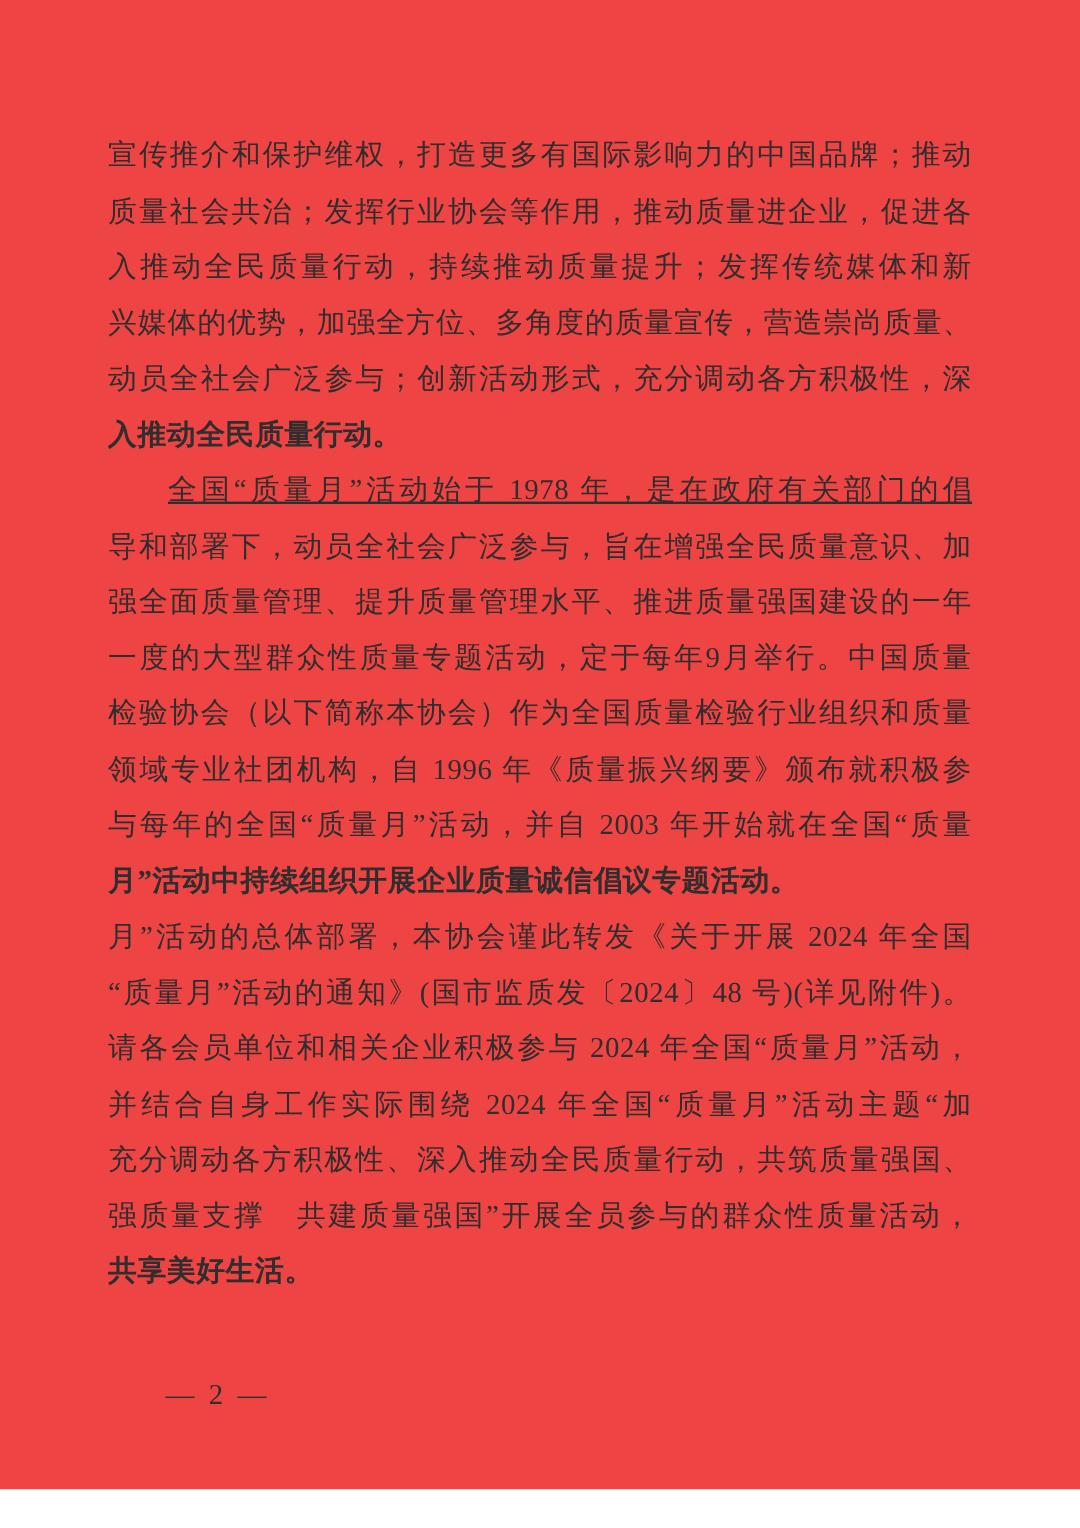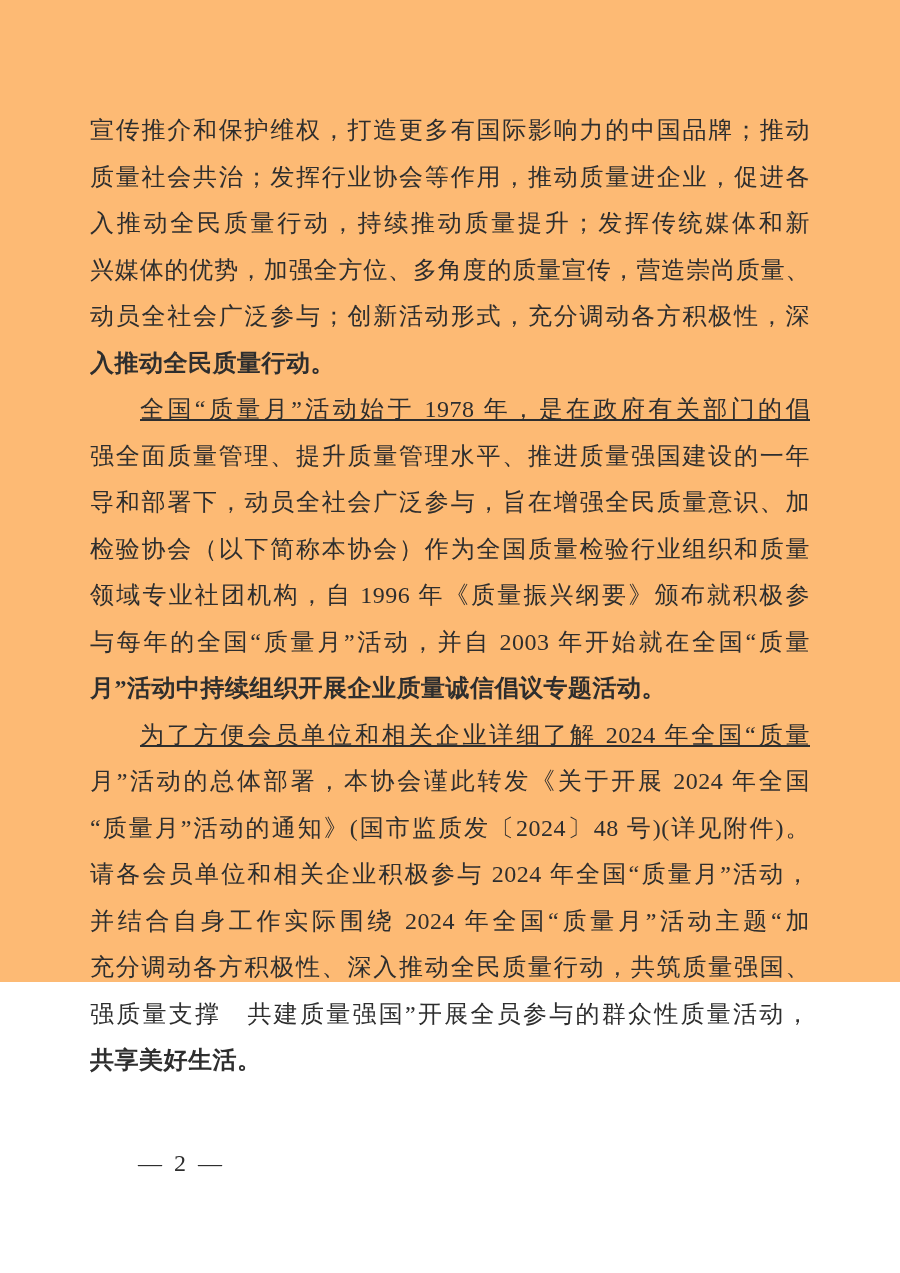--- a/index.html
+++ b/index.html
@@ -11,22 +11,22 @@
     width: 900px;
     height: 1273px;
     position: relative;
     font-family: "Liberation Serif", "DejaVu Serif", serif;
     overflow: hidden;
   }
   .page {
     position: absolute;
     left: 0; top: 0;
     width: 900px;
-    height: 982px;
-    background: #fdba74;
+    height: 1241px;
+    background: #ef4444;
   }
   .text-block {
     position: absolute;
     left: 90px;
     top: 107px;
     width: 720px;
   }
   .line {
     height: 46.5px;
     line-height: 46.5px;
@@ -62,27 +62,27 @@
 
 <div class="page">
   <div class="text-block">
     <div class="line">宣传推介和保护维权，打造更多有国际影响力的中国品牌；推动</div>
     <div class="line">质量社会共治；发挥行业协会等作用，推动质量进企业，促进各</div>
     <div class="line">入推动全民质量行动，持续推动质量提升；发挥传统媒体和新</div>
     <div class="line">兴媒体的优势，加强全方位、多角度的质量宣传，营造崇尚质量、</div>
     <div class="line">动员全社会广泛参与；创新活动形式，充分调动各方积极性，深</div>
     <div class="line para-end">入推动全民质量行动。</div>
     <div class="line indent">全国“质量月”活动始于 1978 年，是在政府有关部门的倡</div>
+    <div class="line">导和部署下，动员全社会广泛参与，旨在增强全民质量意识、加</div>
     <div class="line">强全面质量管理、提升质量管理水平、推进质量强国建设的一年</div>
-    <div class="line">导和部署下，动员全社会广泛参与，旨在增强全民质量意识、加</div>
+    <div class="line">一度的大型群众性质量专题活动，定于每年9月举行。中国质量</div>
     <div class="line">检验协会（以下简称本协会）作为全国质量检验行业组织和质量</div>
     <div class="line">领域专业社团机构，自 1996 年《质量振兴纲要》颁布就积极参</div>
     <div class="line">与每年的全国“质量月”活动，并自 2003 年开始就在全国“质量</div>
     <div class="line para-end">月”活动中持续组织开展企业质量诚信倡议专题活动。</div>
-    <div class="line indent">为了方便会员单位和相关企业详细了解 2024 年全国“质量</div>
     <div class="line">月”活动的总体部署，本协会谨此转发《关于开展 2024 年全国</div>
     <div class="line">“质量月”活动的通知》(国市监质发〔2024〕48 号)(详见附件)。</div>
     <div class="line">请各会员单位和相关企业积极参与 2024 年全国“质量月”活动，</div>
     <div class="line">并结合自身工作实际围绕 2024 年全国“质量月”活动主题“加</div>
     <div class="line">充分调动各方积极性、深入推动全民质量行动，共筑质量强国、</div>
     <div class="line">强质量支撑　共建质量强国”开展全员参与的群众性质量活动，</div>
     <div class="line para-end">共享美好生活。</div>
   </div>
   <div class="page-footer">— 2 —</div>
 </div>

